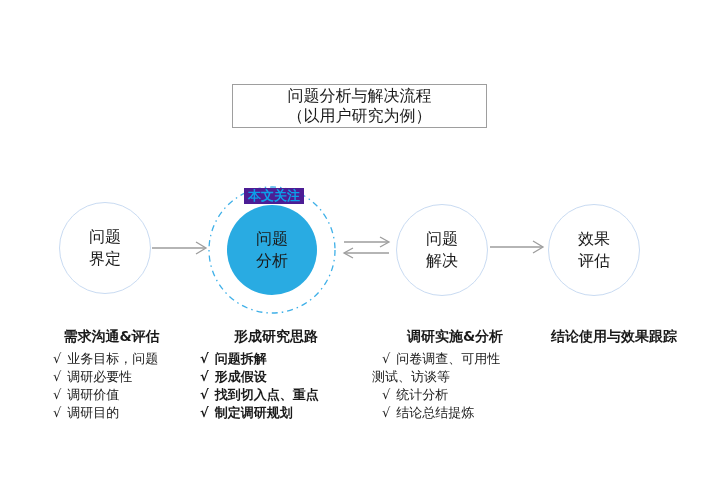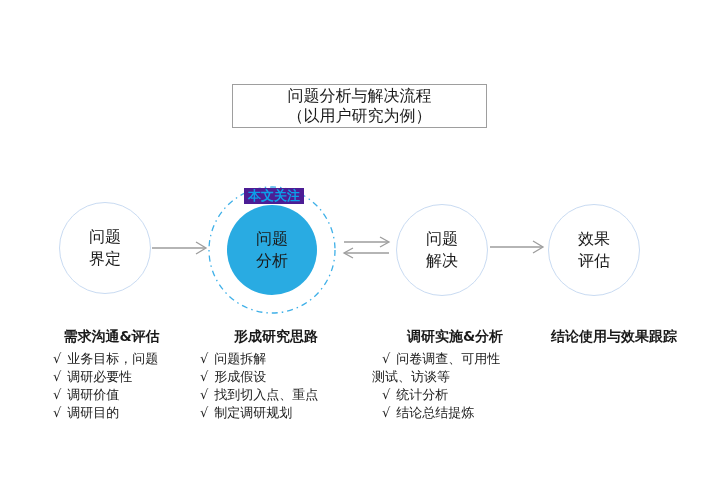--- a/index.html
+++ b/index.html
@@ -49,21 +49,21 @@
   }
   .col-header.h1{left:34px;width:155px;}
   .col-header.h2{left:198px;width:156px;font-family:Liberation Serif, serif;}
   .col-header.h3{left:375px;width:160px;}
   .col-header.h4{left:534px;width:160px;}
 
   .list{position:absolute;top:306px;font-size:13px;line-height:18px;}
   .list.l1{left:40px;width:150px;}
   .list.l1 .item{text-indent:13px;}
   .list.l2{left:196px;width:152px;}
-  .list.l2 .item{text-indent:4px;}
+  .list.l2 .item{text-indent:4px;font-weight:bold;}
   .list.l3{left:372px;width:138px;}
   .list.l3 .item{text-indent:10px;}
   .chk{margin-right:6px;}
 </style>
 </head>
 <body>
 
 <div class="canvas">
 
   <div class="title-box">

